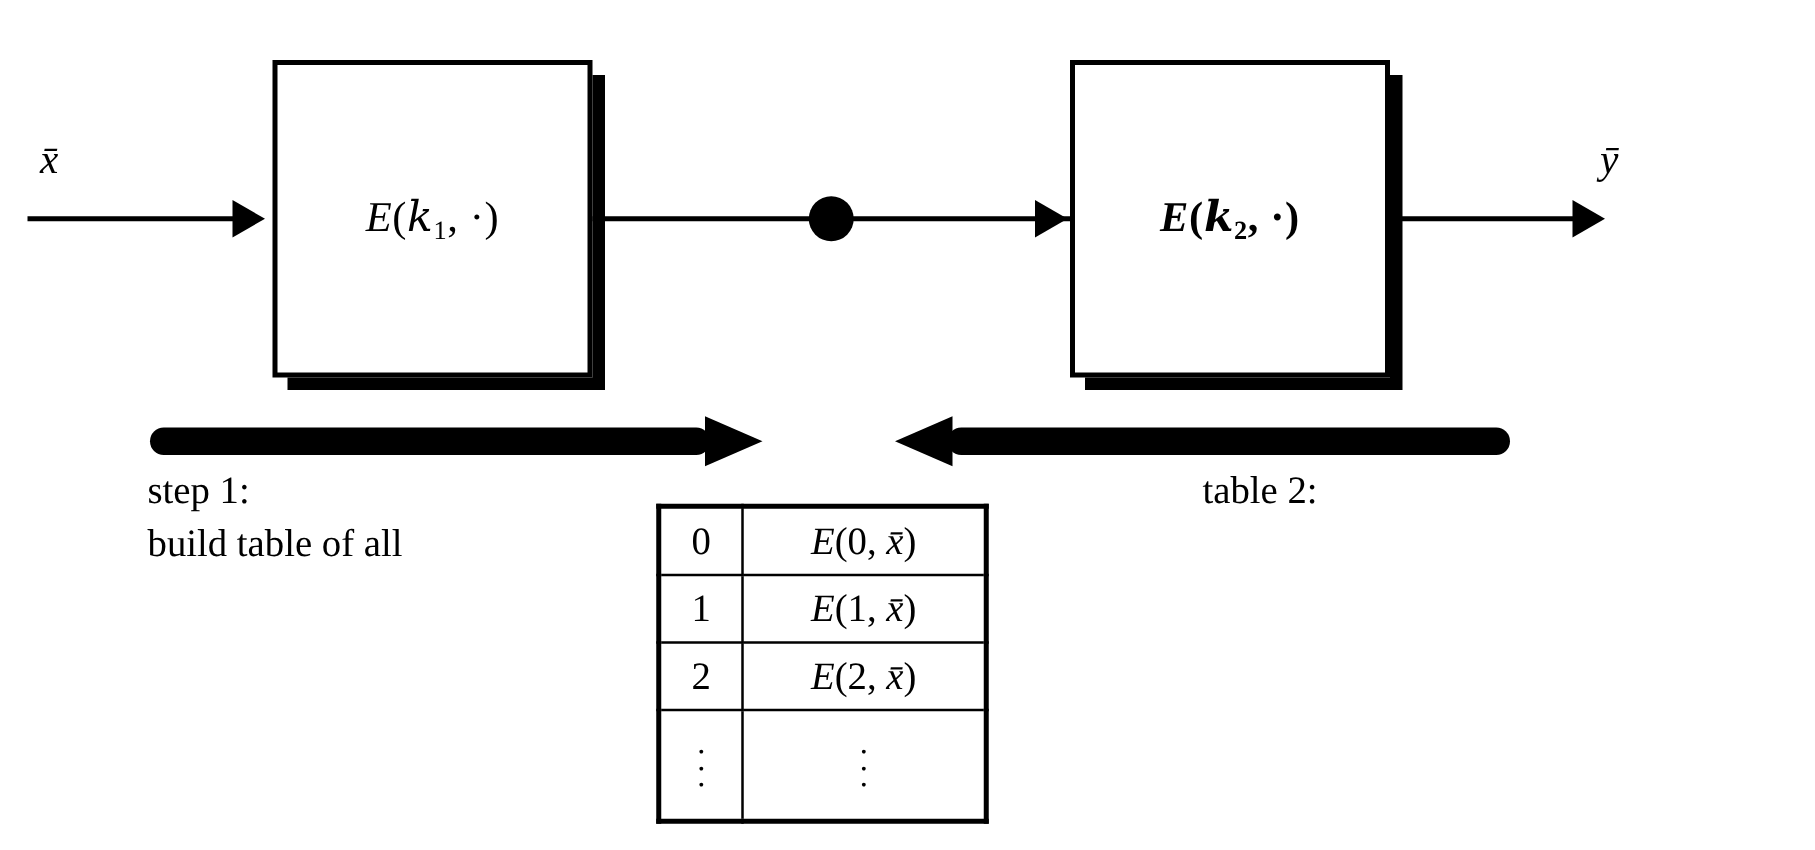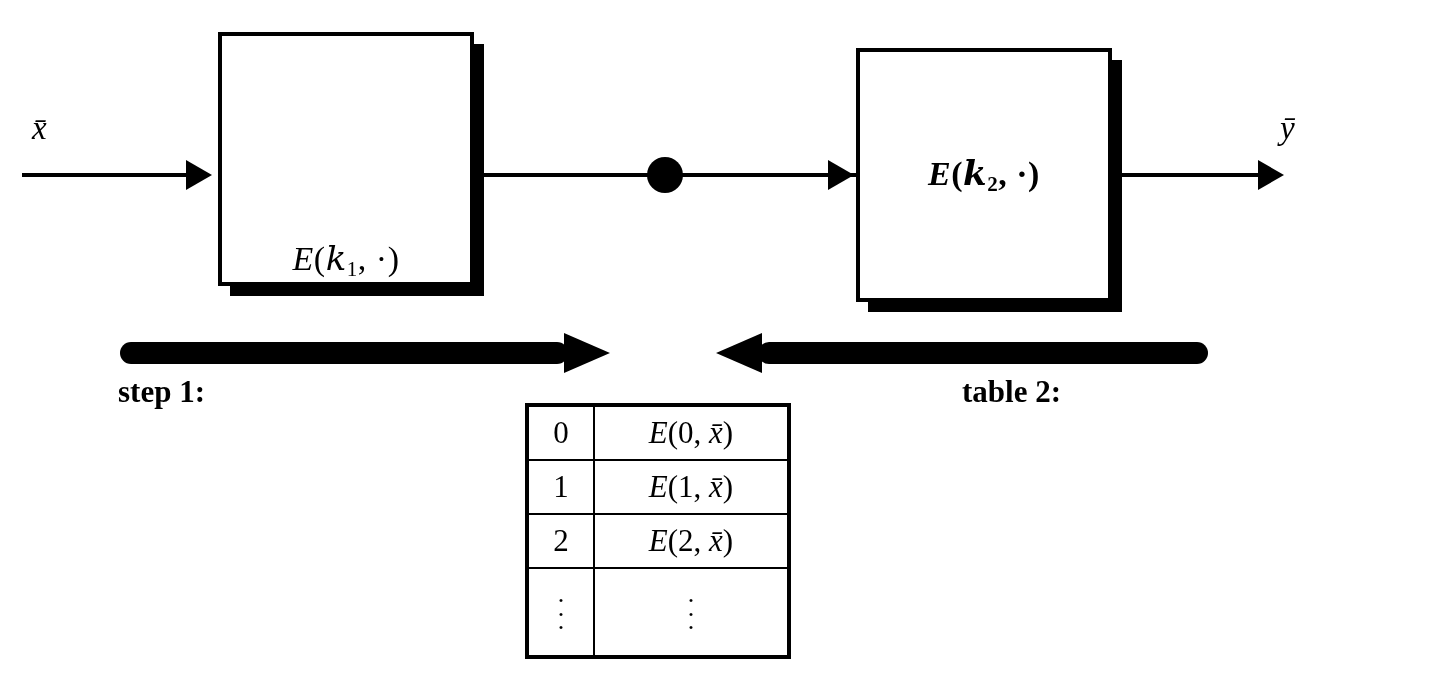--- a/index.html
+++ b/index.html
@@ -109,21 +109,21 @@
   }
 
   
   .step-text {
     position: absolute;
     font-size: 31px;
     line-height: 43px;
     font-family: "Liberation Serif", "DejaVu Serif", serif;
     white-space: nowrap;
   }
-  .step-text .line { display: block; font-weight: bold; }
+  .step-text .line { display: block; }
   .math { font-style: italic; }
   .upright { font-style: normal; }
   .script-k {
     font-style: italic;
     font-family: "DejaVu Serif", "Liberation Serif", serif;
     font-size: 1.06em;
   }
 
   
   #lookup-table {
@@ -153,21 +153,21 @@
 </head>
 <body>
 
 <div id="canvas">
 
   <div class="var-label" style="left:32px; top:110px;">x̄</div>
 
   <div class="wire" style="left:22px; top:173px; width:180px;"></div>
   <div class="arrowhead-right" style="left:186px; top:160px;"></div>
 
-  <div class="cipher-box" style="left:218px; top:32px; width:256px; height:254px;align-items:flex-end;">
+  <div class="cipher-box" style="left:218px; top:48px; width:256px; height:254px;">
     <span class="cipher-label">
       <span class="fn">E</span><span class="paren">(</span><span class="kappa">k</span><sub>1</sub><span class="paren">, </span><span class="paren">·</span><span class="paren">)</span>
     </span>
   </div>
 
   <div class="wire" style="left:474px; top:173px; width:382px;"></div>
   <div class="junction-dot" style="left:647px; top:157px;"></div>
   <div class="arrowhead-right" style="left:828px; top:160px;"></div>
 
   <div class="cipher-box" style="left:856px; top:48px; width:256px; height:254px;font-weight:bold;">
@@ -185,20 +185,21 @@
     <div class="head-right" style="left:444px;"></div>
   </div>
 
   <div class="thick-arrow" style="left:716px; top:333px; width:492px; height:40px;">
     <div class="head-left" style="left:0;"></div>
     <div class="shaft" style="left:42px; width:450px;"></div>
   </div>
 
   <div class="step-text" style="left:118px; top:370px;">
     <span class="line">step 1:</span>
+    <span class="line">build table of all</span>
   </div>
 
   <div class="step-text" style="left:962px; top:370px;">
     <span class="line">table 2:</span>
   </div>
 
   <table id="lookup-table" style="left:525px; top:403px;">
     <tbody>
       <tr>
         <td class="key-cell">0</td>

